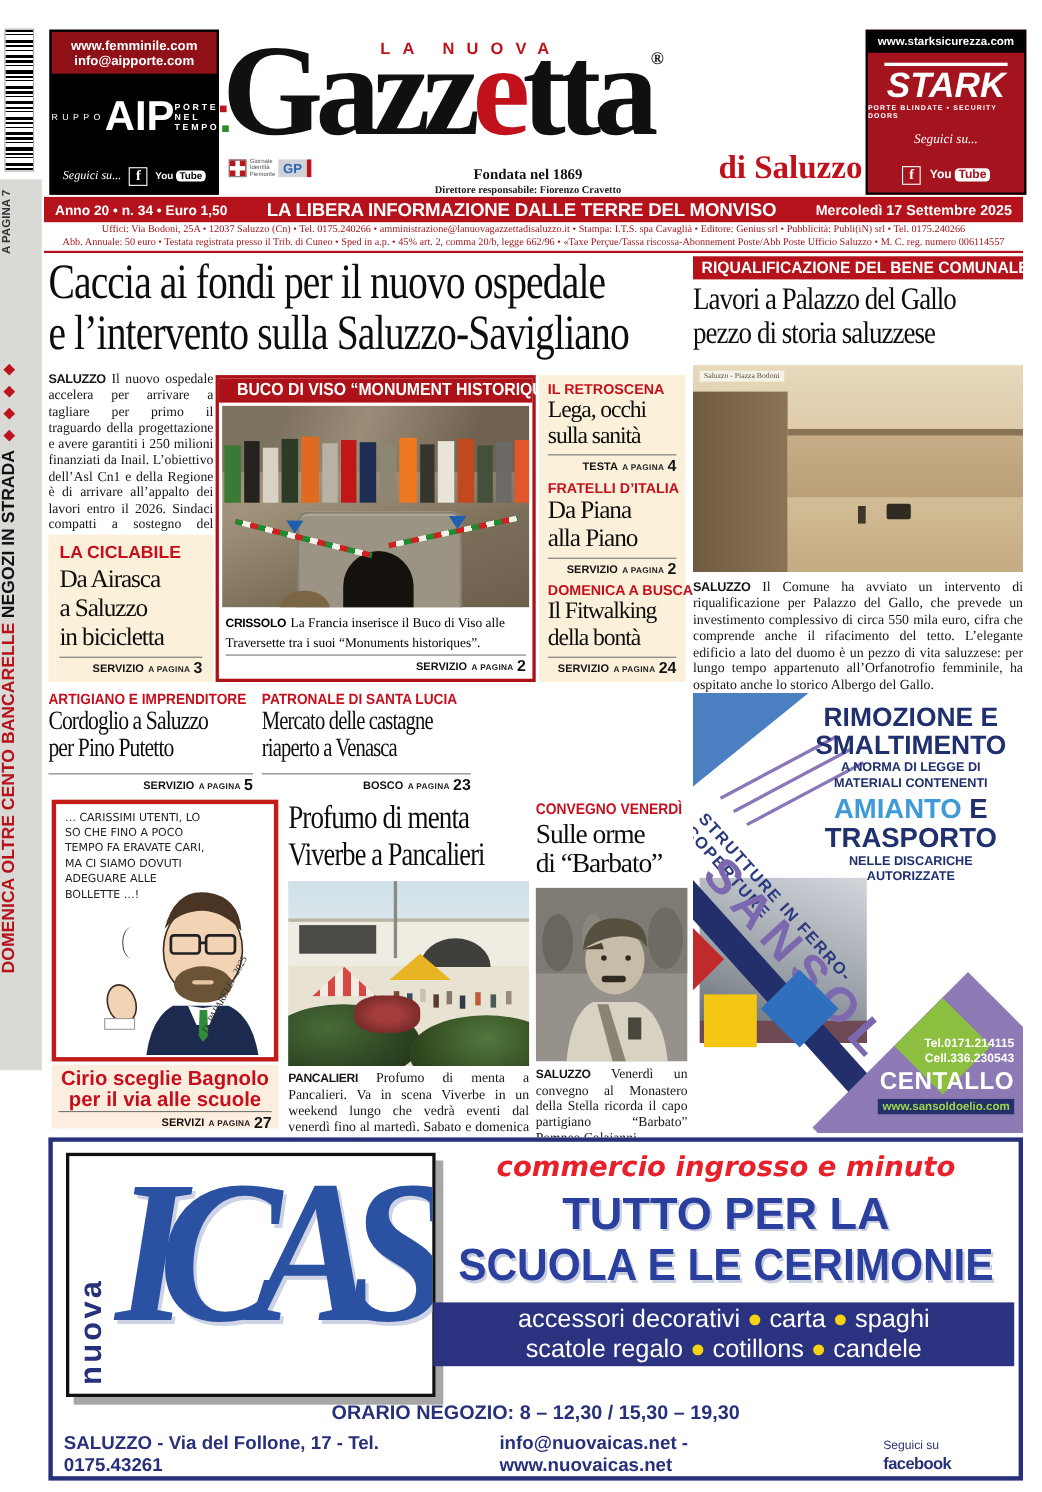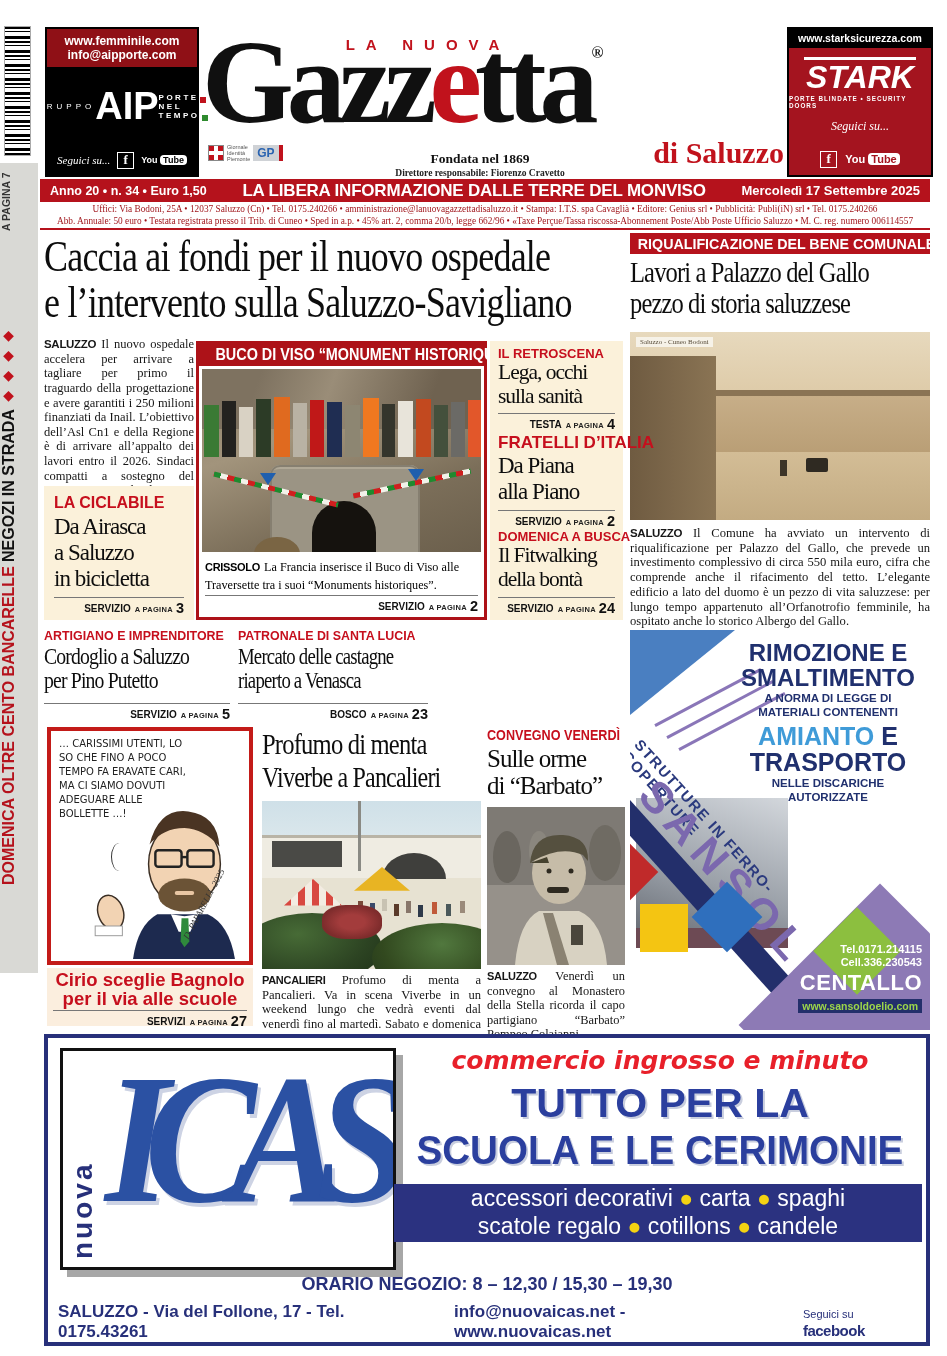--- a/index.html
+++ b/index.html
@@ -141,21 +141,21 @@
   </div>
   <div class="abs" style="left:630px;top:332px;width:300px;height:188px;overflow:hidden;
        background:linear-gradient(#e7d9bd 0%,#dcc8a4 40%,#c9b28c 75%,#bfa57c 100%);">
     <div class="abs" style="left:0;top:24px;width:86px;height:164px;background:linear-gradient(90deg,#6f5b41,#8a7454);"></div>
     <div class="abs" style="left:0;top:110px;width:86px;height:50px;background:repeating-linear-gradient(90deg,#453category 0,#45351f 0 10px,#7d6848 10px 22px);"></div>
     <div class="abs" style="left:86px;top:58px;width:214px;height:62px;background:linear-gradient(#c7ae88,#b89d74);border-top:6px solid #8a7455;"></div>
     <div class="abs" style="left:196px;top:34px;width:26px;height:36px;background:#9c States8560;"></div>
     <div class="abs" style="left:86px;top:120px;width:214px;height:68px;background:linear-gradient(#d3bd96,#c3ab82);"></div>
     <div class="abs" style="left:150px;top:128px;width:7px;height:16px;background:#3d3528;"></div>
     <div class="abs" style="left:176px;top:126px;width:22px;height:14px;background:#2f2a22;border-radius:2px;"></div>
-    <div class="abs" style="left:6px;top:5px;background:#f6f2e8;color:#584c3a;font-size:7px;padding:1px 4px;font-family:'Liberation Serif',serif;">Saluzzo - Cuneo Bodoni</div>
+    <div class="abs" style="left:6px;top:5px;background:#f6f2e8;color:#584c3a;font-size:7px;padding:1px 4px;font-family:'Liberation Serif',serif;">Saluzzo - Piazza Bodoni</div>
   </div>
   <div class="abs body-text" style="left:630px;top:526px;width:300px;font-size:12.6px;">
     <span class="lead-city" style="font-size:11.5px;">SALUZZO</span>
     <span>Il Comune ha avviato un intervento di riqualificazione per Palazzo del Gallo, che prevede un investimento complessivo di circa 550 mila euro, cifra che comprende anche il rifacimento del tetto. L’elegante edificio a lato del duomo è un pezzo di vita saluzzese: per lungo tempo appartenuto all’Orfanotrofio femminile, ha ospitato anche lo storico Albergo del Gallo.</span>
     <div class="sig">
       <span class="sig-name">RICHIARDI</span><span class="sig-lbl">A PAGINA</span><span class="sig-pg">5</span>
     </div>
   </div>
 
   <div class="abs body-text" style="left:44px;top:337px;width:150px;font-size:12.5px;">
@@ -218,21 +218,21 @@
     </div>
   </div>
 
   <div class="abs cream" style="left:490px;top:341px;width:133px;height:279px;box-sizing:border-box;padding:5px 8px;display:flex;flex-direction:column;justify-content:space-between;">
     <div>
       <div class="kicker" style="font-size:13px;">IL RETROSCENA</div>
       <div class="hl" style="font-size:21.5px;line-height:1.1;"><span>Lega, occhi</span><br><span>sulla sanità</span></div>
       <div class="sig"><span class="sig-name">TESTA</span><span class="sig-lbl">A PAGINA</span><span class="sig-pg">4</span></div>
     </div>
     <div>
-      <div class="kicker" style="font-size:17px;">FRATELLI D’ITALIA</div>
+      <div class="kicker" style="font-size:13px;">FRATELLI D’ITALIA</div>
       <div class="hl" style="font-size:23px;line-height:1.12;"><span>Da Piana</span><br><span>alla Piano</span></div>
       <div class="sig"><span class="sig-name">SERVIZIO</span><span class="sig-lbl">A PAGINA</span><span class="sig-pg">2</span></div>
     </div>
     <div>
       <div class="kicker" style="font-size:13px;">DOMENICA A BUSCA</div>
       <div class="hl" style="font-size:21.5px;line-height:1.1;"><span>Il Fitwalking</span><br><span>della bontà</span></div>
       <div class="sig"><span class="sig-name">SERVIZIO</span><span class="sig-lbl">A PAGINA</span><span class="sig-pg">24</span></div>
     </div>
   </div>
 

